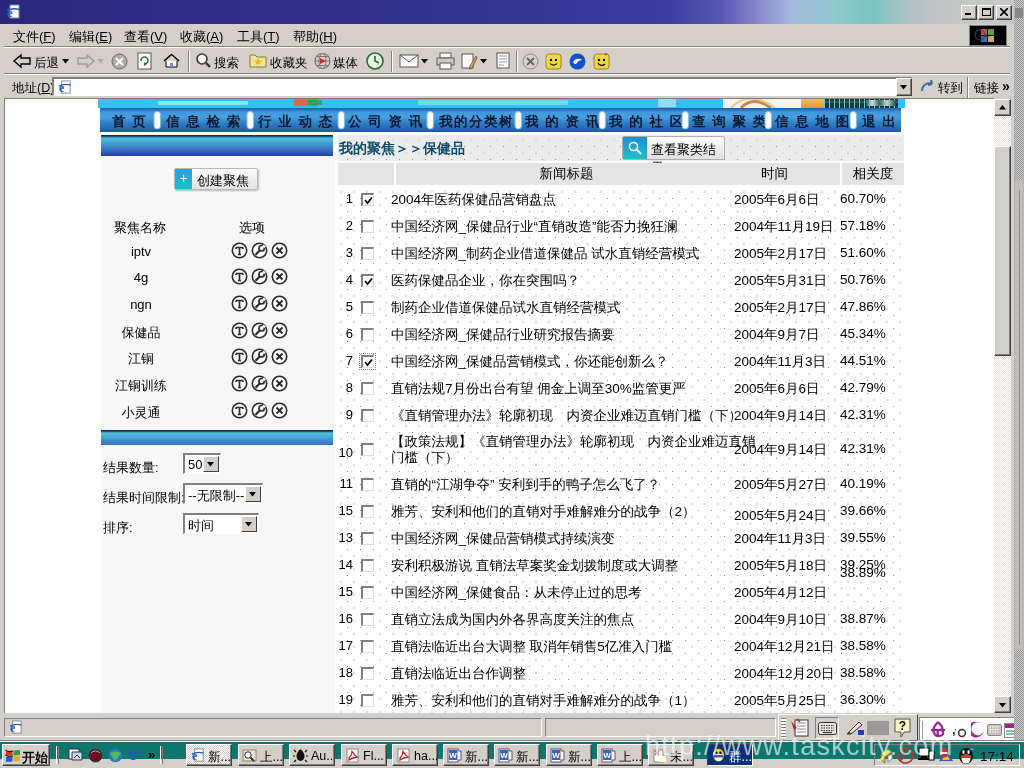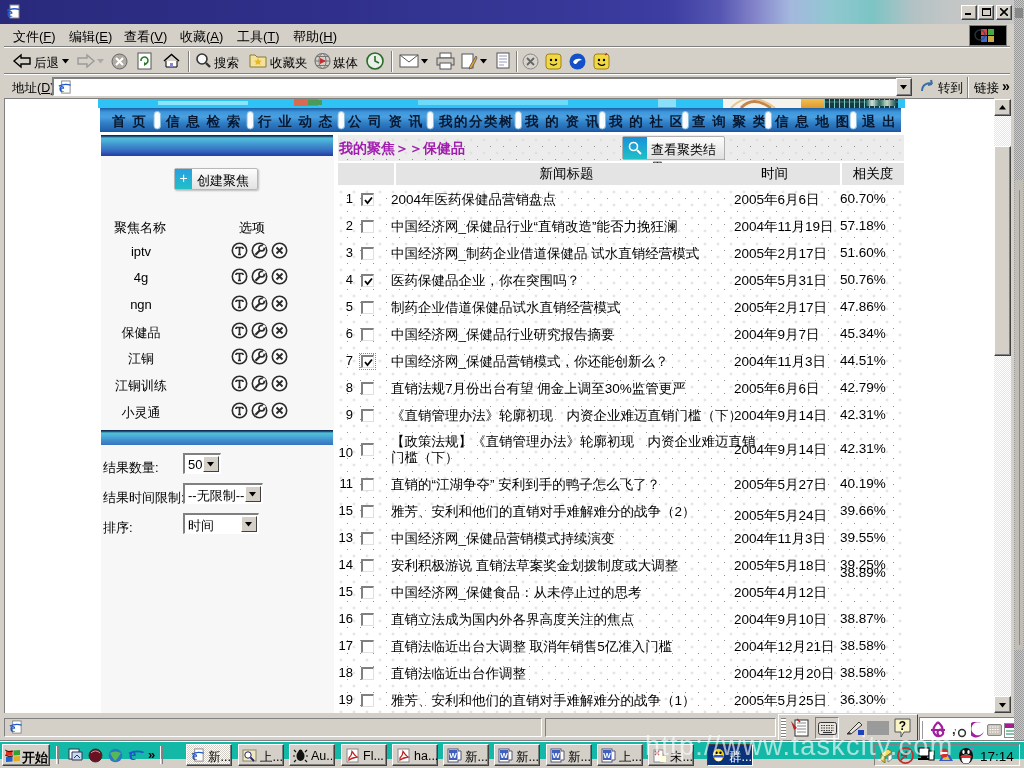--- a/index.html
+++ b/index.html
@@ -25,21 +25,21 @@
 
 #page{left:4px;top:98px;width:990px;height:615px;background:#fff;overflow:hidden;border-top:1px solid #808080;border-left:1px solid #808080;}
 
 #vscroll{left:994px;top:99px;width:17px;height:614px;background-image:conic-gradient(#fff 25%,#e8e4dc 0 50%,#fff 0 75%,#e8e4dc 0);background-size:2px 2px;}
 .sbtn{position:absolute;left:0;width:17px;height:17px;background:#d4d0c8;}
 
 #statusbar{left:4px;top:716px;width:1006px;height:22px;background:#d4d0c8;}
 
 #rightstrip{left:1014px;top:0;width:10px;height:741px;background-image:conic-gradient(#c8c8c8 25%,#9a9a9a 0 50%,#c8c8c8 0 75%,#9a9a9a 0);background-size:2px 2px;}
 
-#taskbar{left:0;top:741px;width:1024px;height:18px;background:#14b8a6;border-top:1px solid #fff;box-shadow:0 -1px 0 #808080;}
+#taskbar{left:0;top:741px;width:1024px;height:18px;background:#0f766e;border-top:1px solid #fff;box-shadow:0 -1px 0 #808080;}
 .taskbtn{position:absolute;top:2px;height:22px;background:#d4d0c8;font-size:12.5px;color:#000;white-space:nowrap;overflow:hidden;}
 
 #navbar{position:absolute;left:95px;top:9px;width:801px;height:24px;background:linear-gradient(180deg,#1a5ea6 0,#3e96dc 4px,#4aa0e0 9px,#2f7fc6 15px,#2264ac 22px,#1a53a0 24px);}
 .navitem{position:absolute;top:5px;color:#071830;font-size:13.5px;font-weight:bold;white-space:nowrap;letter-spacing:1.5px;}
 
 .bluebar{position:absolute;left:96px;width:232px;background:linear-gradient(180deg,#12284a 0,#153060 1px,#50c0d8 3px,#4aaed8 6px,#4090cc 10px,#3a78c4 14px,#3360ba 17px,#2a4cae 19px,#22409c 21px);}
 .sbtext{position:absolute;color:#000;font-size:13px;}
 .sbname{left:86px;width:100px;text-align:center;}
 
 .hcell{position:absolute;top:64px;height:22px;background:#e4e4e4;color:#000;font-size:13.5px;text-align:center;line-height:22px;}
@@ -315,21 +315,21 @@
   <div class="sel" style="left:178px;top:414px;width:76px;height:21px">
       <span class="abs" style="left:3px;top:2px">时间</span>
       <div class="selbtn">
         <svg class="abs" style="left:3px;top:5px" width="7" height="5">
           <path d="M0 0 L7 0 L3.5 4.5 Z" fill="#000"></path>
         </svg>
       </div>
     </div>
 
   <div class="abs dots" style="left:333px;top:36px;width:566px;height:26px;background-color:#ececec"></div>
-  <div class="abs" style="left:334px;top:41px;font-weight:bold;font-size:14px;color:#a21caf">我的聚焦＞＞保健品</div>
+  <div class="abs" style="left:334px;top:41px;font-weight:bold;font-size:14px;color:#0c4a6e">我的聚焦＞＞保健品</div>
   <div class="abs" style="left:617px;top:37px;width:103px;height:24px;background:linear-gradient(180deg,#fdfdfd,#e0e0e0);border:1px solid #b0b0b0;border-radius:2px">
     <div class="abs" style="left:0;top:0;width:24px;height:22px;background:linear-gradient(180deg,#1890d8,#20c0c8)">
         <svg class="abs" style="left:5px;top:4px" width="14" height="14">
           <circle cx="5.5" cy="5.5" r="4" fill="none" stroke="#fff" stroke-width="1.6"></circle>
           <path d="M9 9 L13 13" stroke="#fff" stroke-width="2"></path>
         </svg>
       </div>
     <span class="abs" style="left:28px;top:4px;color:#000">查看聚类结果</span>
   </div>
 

